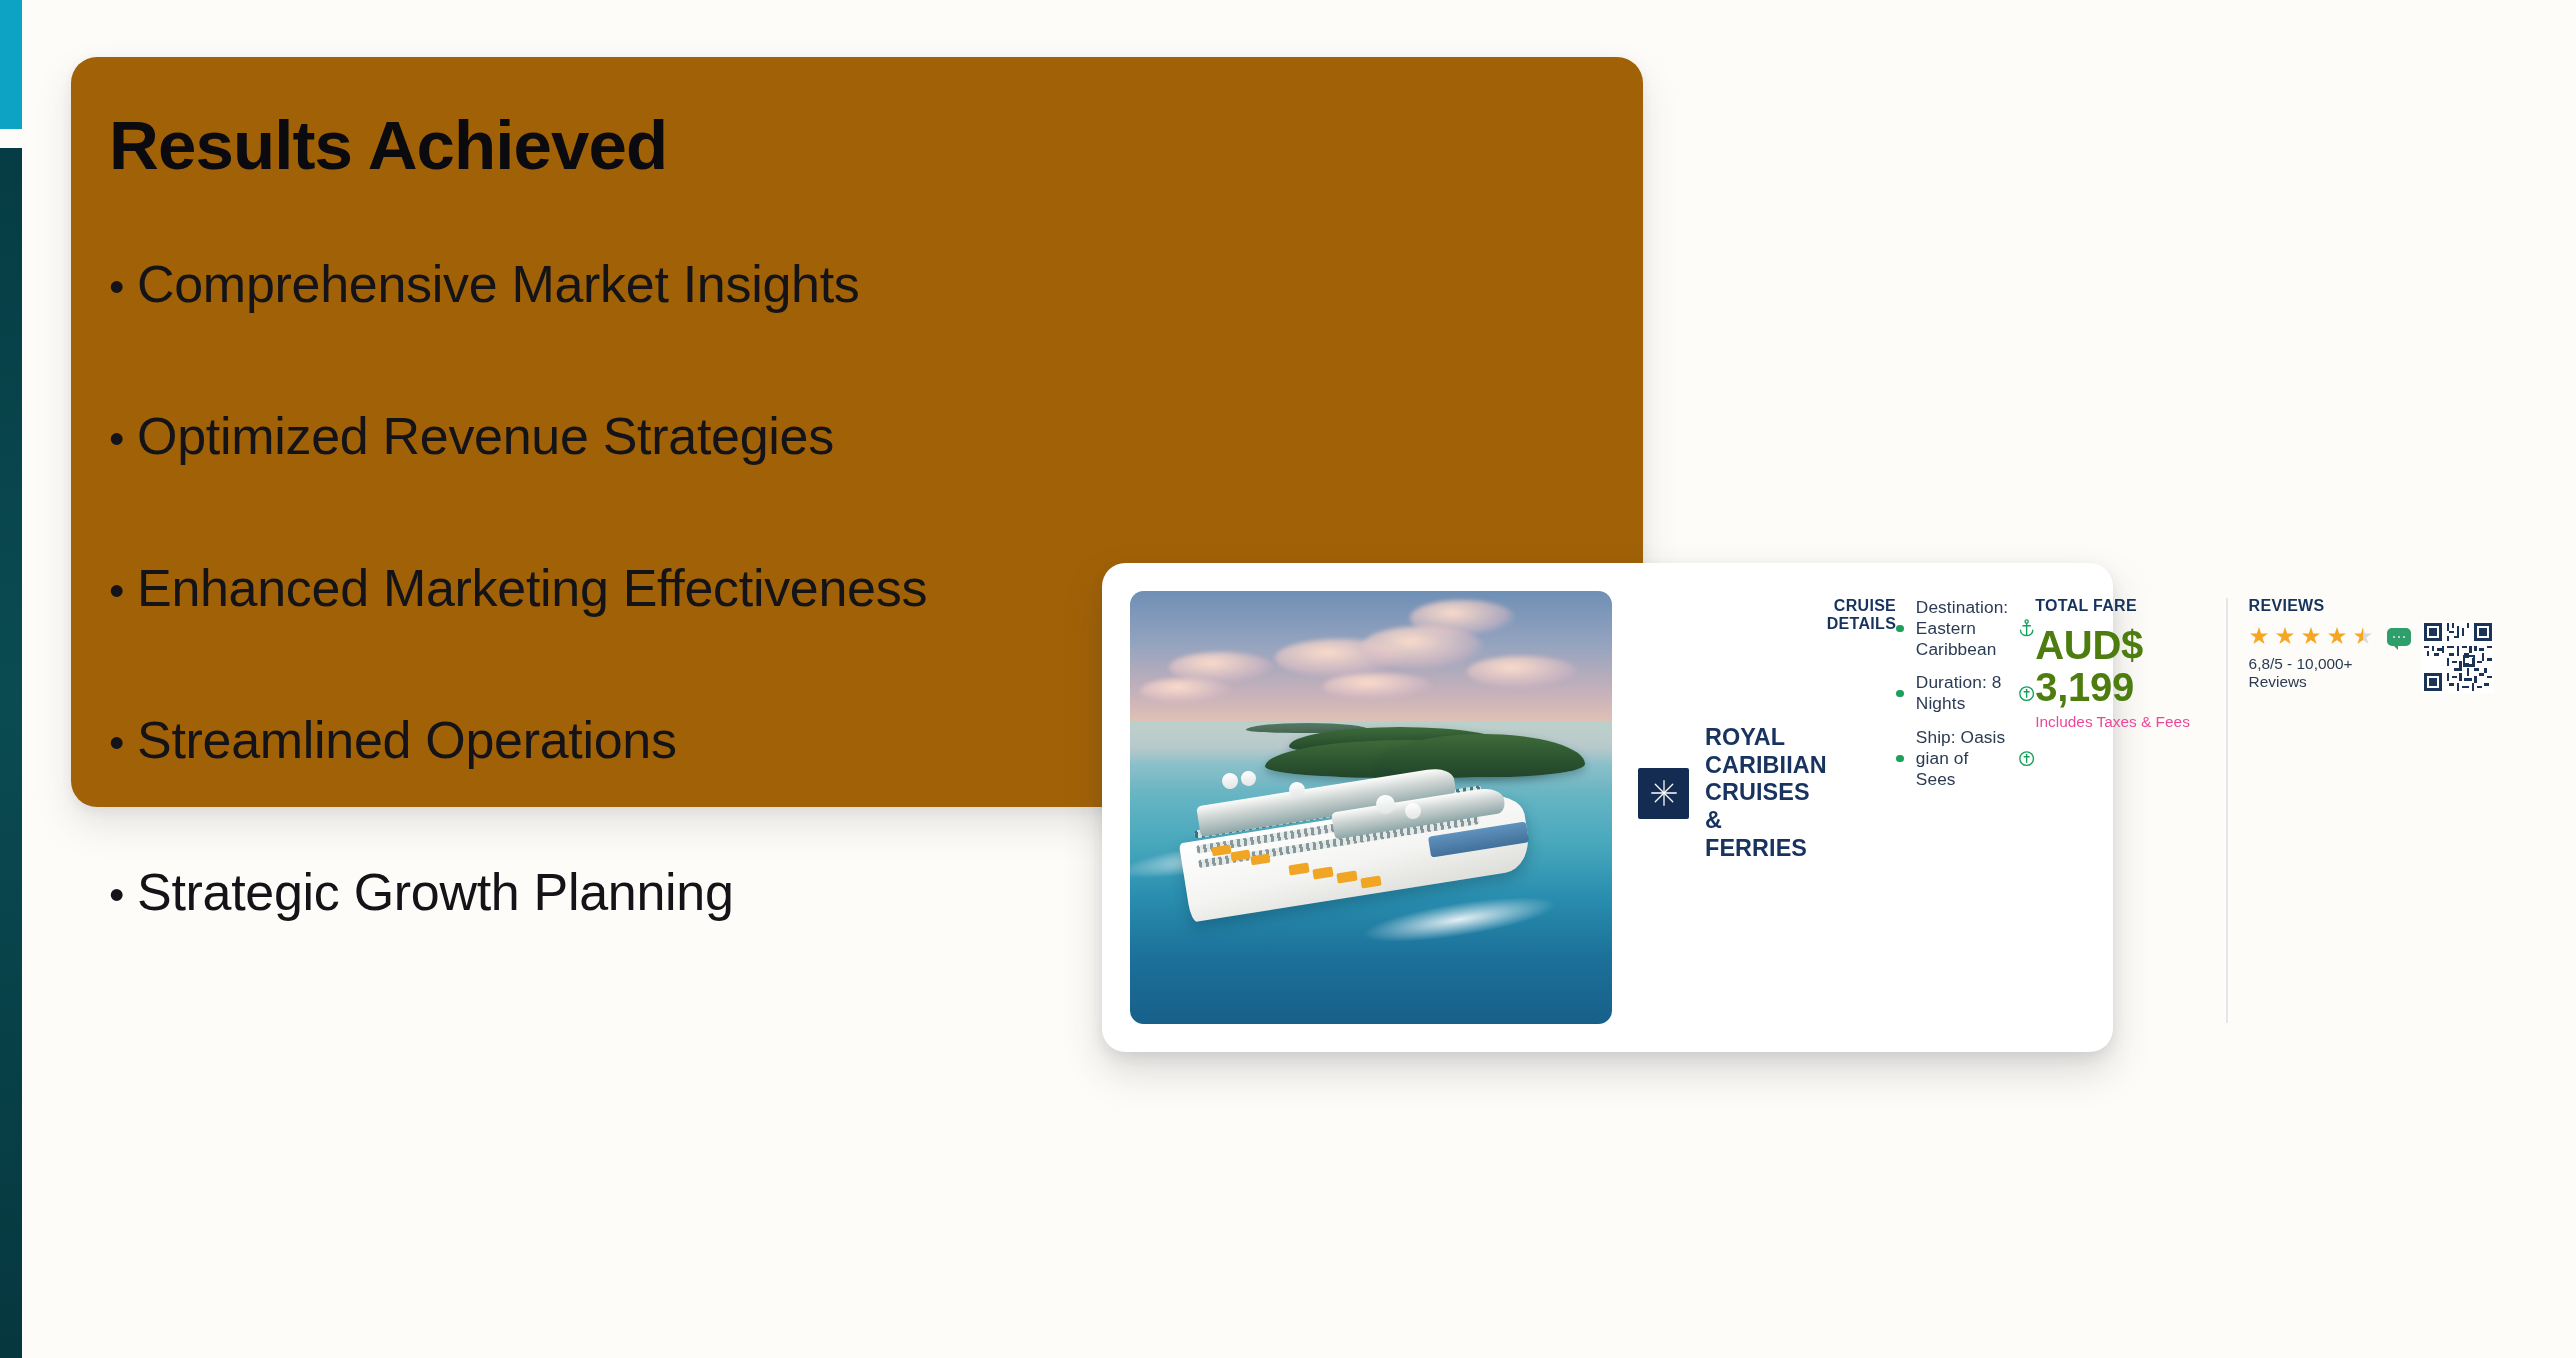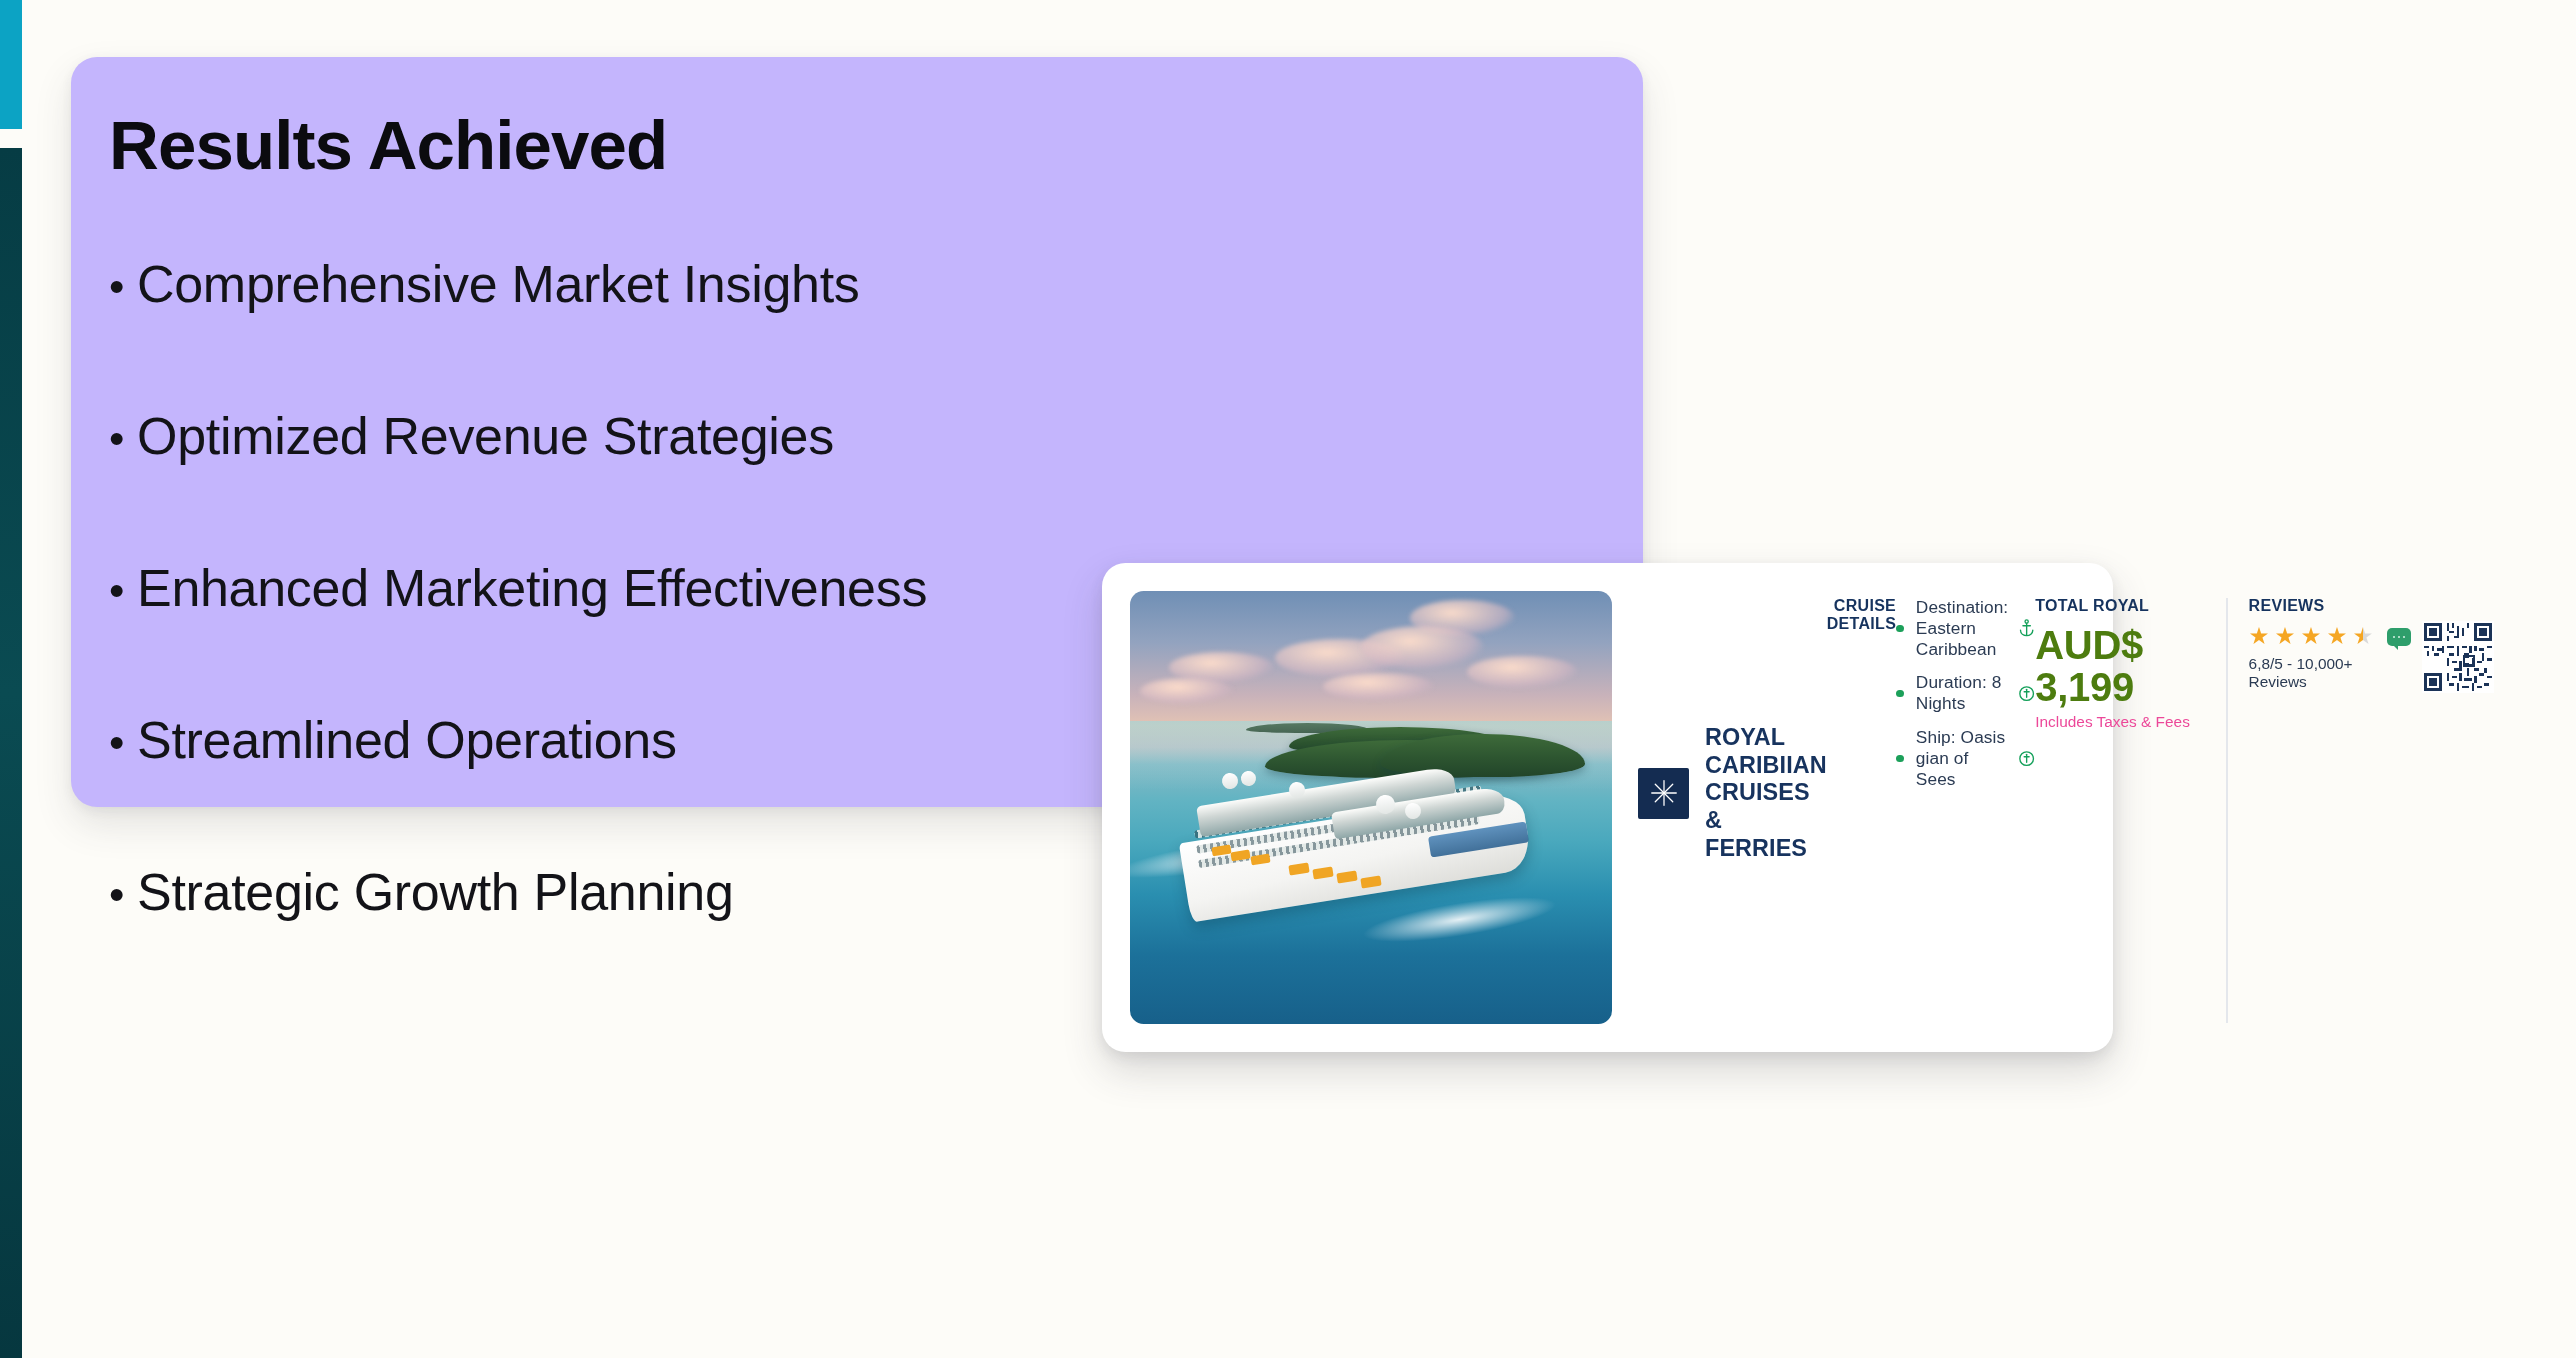--- a/index.html
+++ b/index.html
@@ -18,21 +18,21 @@
   }
   .strip-teal {
     position: absolute; left: 0; top: 148px; width: 21.6px; height: 1211px;
     background: linear-gradient(180deg, #063C44 0%, #0A4B52 45%, #06373F 100%);
   }
 
   
   .results-card {
     position: absolute; left: 71px; top: 57px;
     width: 1572px; height: 750px;
-    background: #c4b5fd;
+    background: #a16207;
     border-radius: 26px;
     box-shadow: 0 17.3px 37px rgba(60,60,70,0.13), 0 3.7px 11px rgba(60,60,70,0.07);
     padding: 53px 0 0 38px;
   }
   .results-title {
     font-size: 69px;
     font-weight: 800;
     letter-spacing: -0.9px;
     color: #0B0B0F;
     line-height: 1.05;
@@ -368,21 +368,21 @@
             </svg>
           </span>
         </li>
       </ul>
 
       <div class="divider"></div>
 
       <div class="bottom-row">
 
         <div class="fare-block">
-          <div class="fare-head">TOTAL ROYAL</div>
+          <div class="fare-head">TOTAL FARE</div>
           <div class="fare-amount">AUD$ 3,199</div>
           <div class="fare-note">Includes Taxes &amp; Fees</div>
         </div>
 
         <div class="v-rule"></div>
 
         <div class="reviews-block">
           <div class="reviews-head">REVIEWS</div>
           <div class="stars-row">
             <span class="star">★</span>

